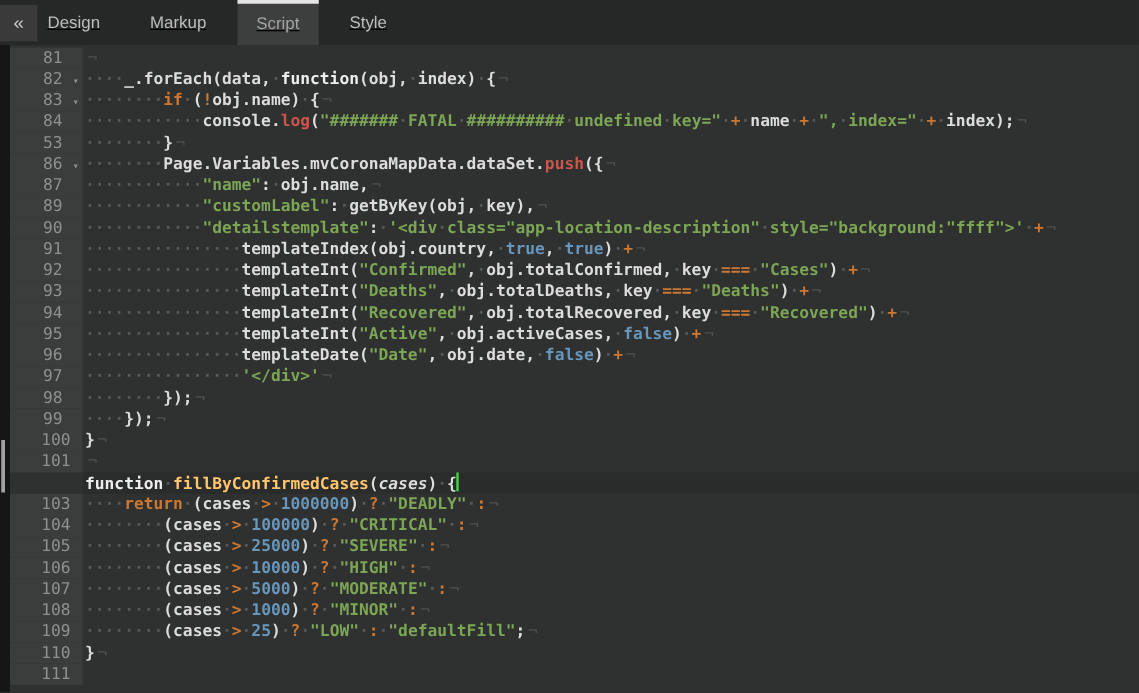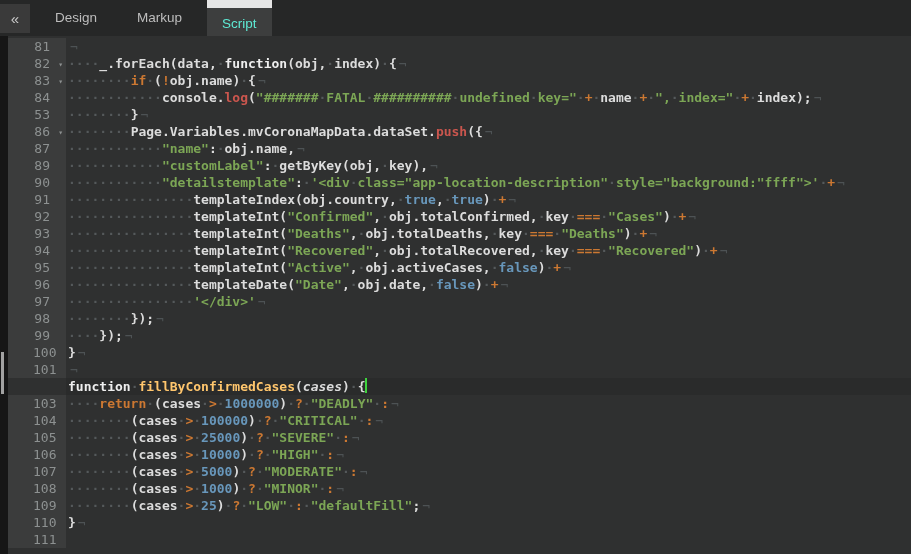--- a/index.html
+++ b/index.html
@@ -9,27 +9,27 @@
   }
   
   .topbar{
     position:absolute;top:0;left:0;right:0;height:36px;background:#262727;
     font-family:"Liberation Sans",sans-serif;
   }
   .collapse-btn{
     position:absolute;left:0;top:4px;width:30px;height:29px;background:#3a3a3a;
     color:#c9c9c9;text-align:center;line-height:29px;font-size:15px;cursor:pointer;
   }
-  .tabs{display:flex;height:36px;padding-left:35px;}
+  .tabs{display:flex;height:36px;padding-left:18px;text-decoration:underline;}
   .tab{
     margin:0 5px;padding:0 15px;line-height:36px;font-size:13.5px;color:#bdbdbd;
     cursor:pointer;box-sizing:border-box;
   }
   .tab.active{
-    background:#3d3e3e;color:#5eead4;border-top:8px solid #e5e5e5;line-height:31px;
+    background:#3d3e3e;color:#a3a3a3;border-top:3px solid #e5e5e5;line-height:31px;
   }
   
   .editor{
     position:absolute;top:36px;left:0;right:0;bottom:0;background:#2f3030;overflow:hidden;
   }
   .left-strip{position:absolute;left:0;top:0;width:8px;height:100%;background:#161616;}
   .vthumb{position:absolute;left:1px;top:316px;width:3px;height:42px;background:#a2a2a2;}
   .lines{position:absolute;left:8px;top:0;right:0;padding-top:2px;}
   .row{display:flex;height:17px;line-height:17px;font-size:13px;white-space:pre;}
   .gut{
@@ -58,20 +58,21 @@
 <body>
 
 <div class="topbar">
   <div class="collapse-btn">
     <span>«</span>
   </div>
   <div class="tabs">
       <div class="tab">Design</div>
       <div class="tab">Markup</div>
       <div class="tab active">Script</div>
+      <div class="tab">Style</div>
     </div>
 </div>
 
 <div class="editor">
   <div class="left-strip"></div>
   <div class="vthumb"></div>
   <div class="lines">
       <div class="row"><div class="gut"><span class="n">81</span></div><div class="code"><span class="eol">¬</span></div></div>
       <div class="row"><div class="gut"><span class="n">82</span><span class="fold">▾</span></div><div class="code"><span class="ws">····</span><span class="tk-pl">_.forEach(data,</span><span class="ws">·</span><span class="tk-decl">function</span><span class="tk-pl">(obj,</span><span class="ws">·</span><span class="tk-pl">index)</span><span class="ws">·</span><span class="tk-pl">{</span><span class="eol">¬</span></div></div>
       <div class="row"><div class="gut"><span class="n">83</span><span class="fold">▾</span></div><div class="code"><span class="ws">········</span><span class="tk-kw">if</span><span class="ws">·</span><span class="tk-pl">(</span><span class="tk-kw">!</span><span class="tk-pl">obj.name)</span><span class="ws">·</span><span class="tk-pl">{</span><span class="eol">¬</span></div></div>

